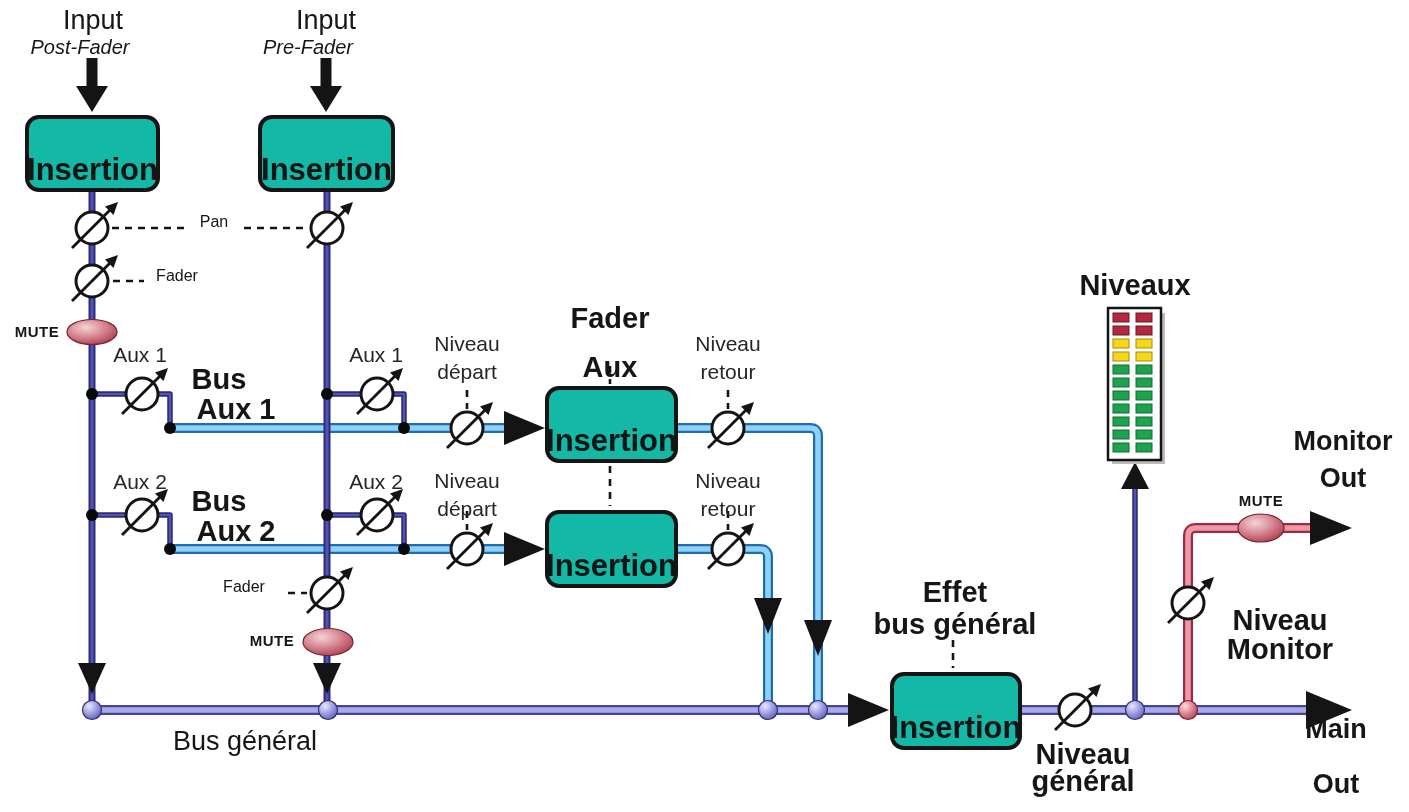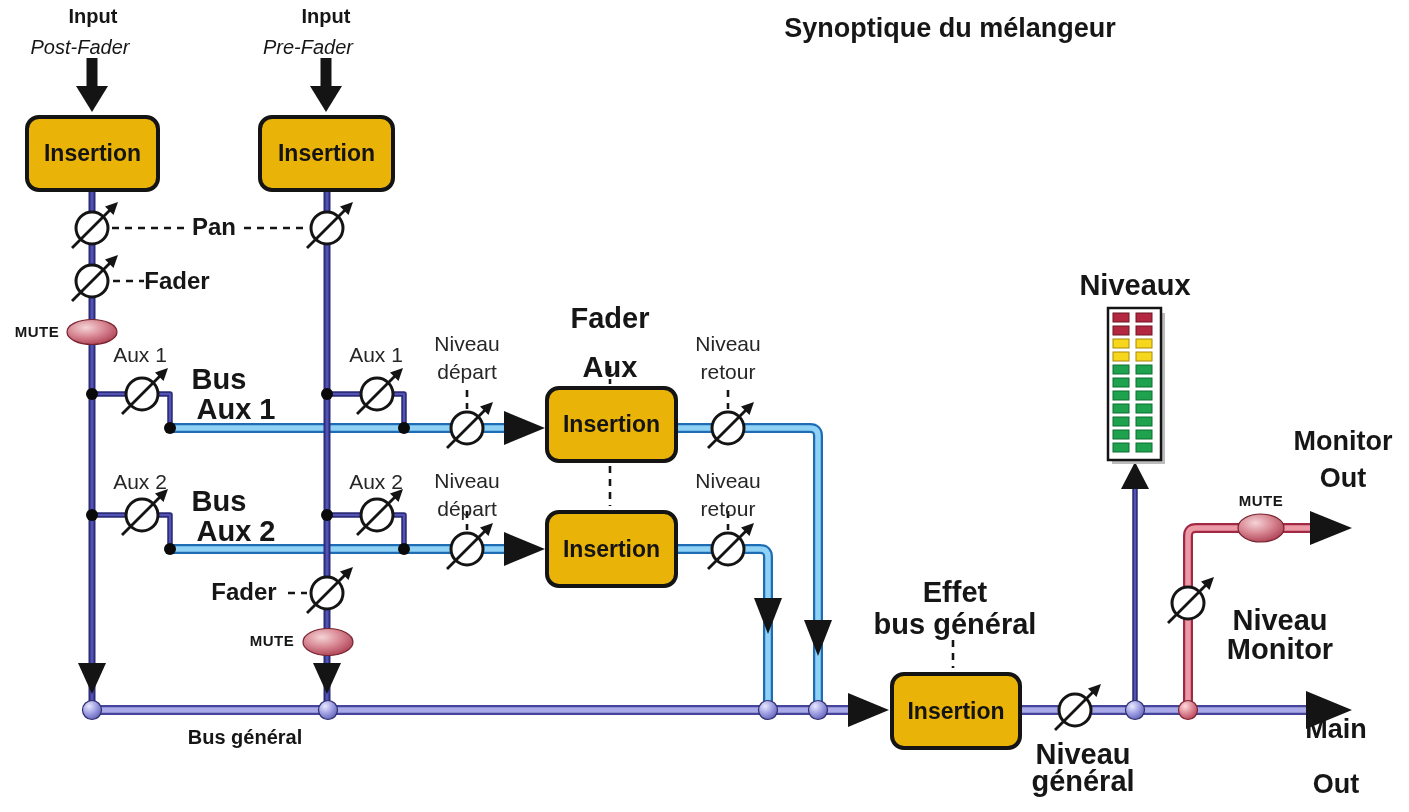--- a/index.html
+++ b/index.html
@@ -1,29 +1,29 @@
 <!DOCTYPE html>
 <html><head>
 <meta charset="utf-8">
 <style>
   html,body{margin:0;padding:0;background:#ffffff;}
   #stage{position:relative;width:1409px;height:812px;background:#ffffff;overflow:hidden;
          font-family:"Liberation Sans","DejaVu Sans",sans-serif;}
   #wires{position:absolute;left:0;top:0;}
   .lbl{position:absolute;transform:translateX(-50%);white-space:nowrap;color:#161616;line-height:1.05;}
-  .b24{font-weight:700;font-size:24px;}
+  .b24{font-weight:400;font-size:16px;}
   .b25{font-weight:700;font-size:29px;}
-  .b26{font-weight:700;font-size:20px;}
+  .b26{font-weight:400;font-size:27px;}
   .b27{font-weight:700;font-size:27px;}
   .r21{font-weight:400;font-size:21px;color:#262626;}
   .mut{font-weight:700;font-size:15px;letter-spacing:.5px;}
   .it20{font-style:italic;font-weight:400;font-size:20px;}
-  .ibox{position:absolute;background:#eab308;border:4px solid #141414;border-radius:14px;
-        box-sizing:border-box;display:flex;align-items:center;justify-content:center;
-        font-weight:700;font-size:23px;color:#141414;}
+  .ibox{position:absolute;background:#14b8a6;border:4px solid #141414;border-radius:14px;
+        box-sizing:border-box;display:flex;align-items:flex-end;justify-content:center;
+        font-weight:700;font-size:31px;color:#141414;}
   
   .blu-o{stroke:#1e6cb4;stroke-width:10;fill:none;stroke-linejoin:round;}
   .blu-i{stroke:#8fd2f6;stroke-width:5.5;fill:none;stroke-linejoin:round;}
   .gen-o{stroke:#45459c;stroke-width:10;fill:none;}
   .gen-i{stroke:#abaae8;stroke-width:5.5;fill:none;}
   .red-o{stroke:#a22844;stroke-width:10;fill:none;stroke-linejoin:round;}
   .red-i{stroke:#ec9aa6;stroke-width:5.5;fill:none;stroke-linejoin:round;}
   .ind-o{stroke:#2c2c78;stroke-width:7;fill:none;stroke-linejoin:round;}
   .ind-i{stroke:#5353b5;stroke-width:3;fill:none;stroke-linejoin:round;}
   .thn-o{stroke:#2c2c78;stroke-width:5.5;fill:none;stroke-linejoin:round;}
@@ -218,21 +218,20 @@
   <div class="ibox" style="left:545px;top:386px;width:133px;height:77px">
       <span>Insertion</span>
     </div>
   <div class="ibox" style="left:545px;top:510px;width:133px;height:78px">
       <span>Insertion</span>
     </div>
   <div class="ibox" style="left:890px;top:672px;width:132px;height:78px">
       <span>Insertion</span>
     </div>
 
-  <div class="lbl b27" style="left:950px;top:14px">Synoptique du mélangeur</div>
 
   <div class="lbl b26" style="left:93px;top:6px">Input</div>
   <div class="lbl it20" style="left:80px;top:37px">Post-Fader</div>
   <div class="lbl b26" style="left:326px;top:6px">Input</div>
   <div class="lbl it20" style="left:308px;top:37px">Pre-Fader</div>
 
   <div class="lbl b24" style="left:214px;top:214px">Pan</div>
   <div class="lbl b24" style="left:177px;top:268px">Fader</div>
   <div class="lbl mut" style="left:37px;top:324px">MUTE</div>
 

